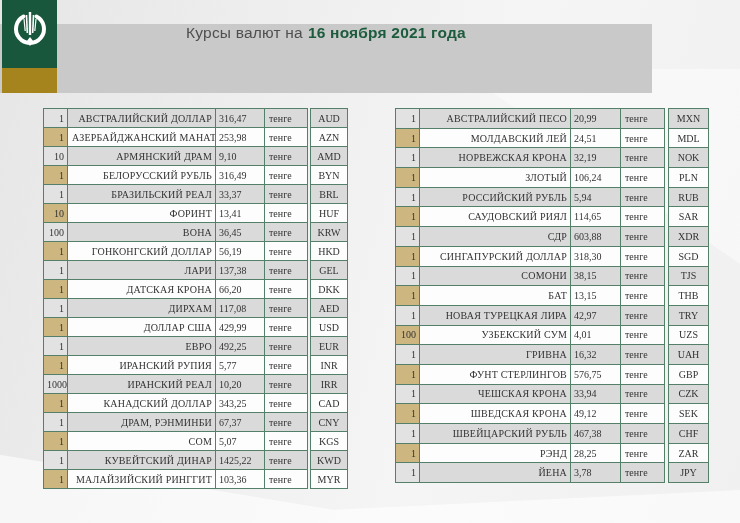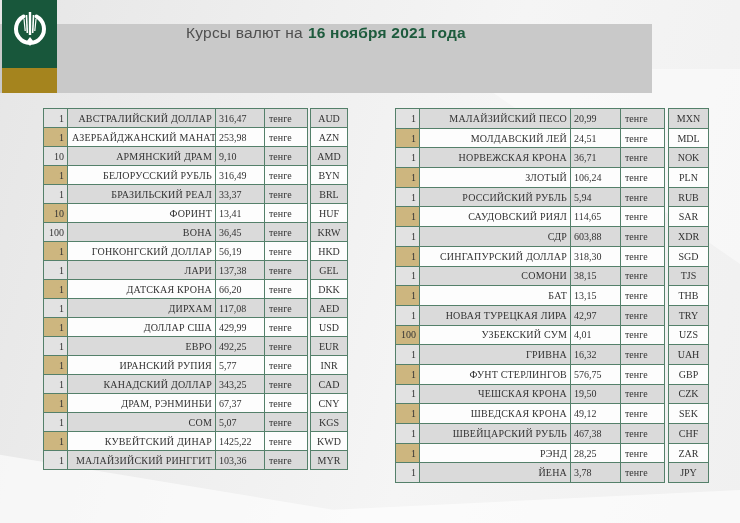--- a/index.html
+++ b/index.html
@@ -196,20 +196,28 @@
       </tr>
       <tr>
         <td class="qty">1</td>
         <td class="name">ИРАНСКИЙ РУПИЯ</td>
         <td class="rate">5,77</td>
         <td class="unit">тенге</td>
         <td class="spacer"></td>
         <td class="code">INR</td>
       </tr>
       <tr>
+        <td class="qty">1000</td>
+        <td class="name">ИРАНСКИЙ РЕАЛ</td>
+        <td class="rate">10,20</td>
+        <td class="unit">тенге</td>
+        <td class="spacer"></td>
+        <td class="code">IRR</td>
+      </tr>
+      <tr>
         <td class="qty">1</td>
         <td class="name">КАНАДСКИЙ ДОЛЛАР</td>
         <td class="rate">343,25</td>
         <td class="unit">тенге</td>
         <td class="spacer"></td>
         <td class="code">CAD</td>
       </tr>
       <tr>
         <td class="qty">1</td>
         <td class="name">ДРАМ, РЭНМИНБИ</td>
@@ -250,38 +258,38 @@
     <col class="c-qty">
       <col class="c-name">
       <col class="c-rate">
       <col class="c-unit">
       <col class="c-spacer">
       <col class="c-code">
   </colgroup>
   <tbody id="right-tbody">
       <tr>
         <td class="qty">1</td>
-        <td class="name">МАЛАЙЗИЙСКИЙ ПЕСО</td>
+        <td class="name">АВСТРАЛИЙСКИЙ ПЕСО</td>
         <td class="rate">20,99</td>
         <td class="unit">тенге</td>
         <td class="spacer"></td>
         <td class="code">MXN</td>
       </tr>
       <tr>
         <td class="qty">1</td>
         <td class="name">МОЛДАВСКИЙ ЛЕЙ</td>
         <td class="rate">24,51</td>
         <td class="unit">тенге</td>
         <td class="spacer"></td>
         <td class="code">MDL</td>
       </tr>
       <tr>
         <td class="qty">1</td>
         <td class="name">НОРВЕЖСКАЯ КРОНА</td>
-        <td class="rate">36,71</td>
+        <td class="rate">32,19</td>
         <td class="unit">тенге</td>
         <td class="spacer"></td>
         <td class="code">NOK</td>
       </tr>
       <tr>
         <td class="qty">1</td>
         <td class="name">ЗЛОТЫЙ</td>
         <td class="rate">106,24</td>
         <td class="unit">тенге</td>
         <td class="spacer"></td>
@@ -363,21 +371,21 @@
         <td class="qty">1</td>
         <td class="name">ФУНТ СТЕРЛИНГОВ</td>
         <td class="rate">576,75</td>
         <td class="unit">тенге</td>
         <td class="spacer"></td>
         <td class="code">GBP</td>
       </tr>
       <tr>
         <td class="qty">1</td>
         <td class="name">ЧЕШСКАЯ КРОНА</td>
-        <td class="rate">19,50</td>
+        <td class="rate">33,94</td>
         <td class="unit">тенге</td>
         <td class="spacer"></td>
         <td class="code">CZK</td>
       </tr>
       <tr>
         <td class="qty">1</td>
         <td class="name">ШВЕДСКАЯ КРОНА</td>
         <td class="rate">49,12</td>
         <td class="unit">тенге</td>
         <td class="spacer"></td>

